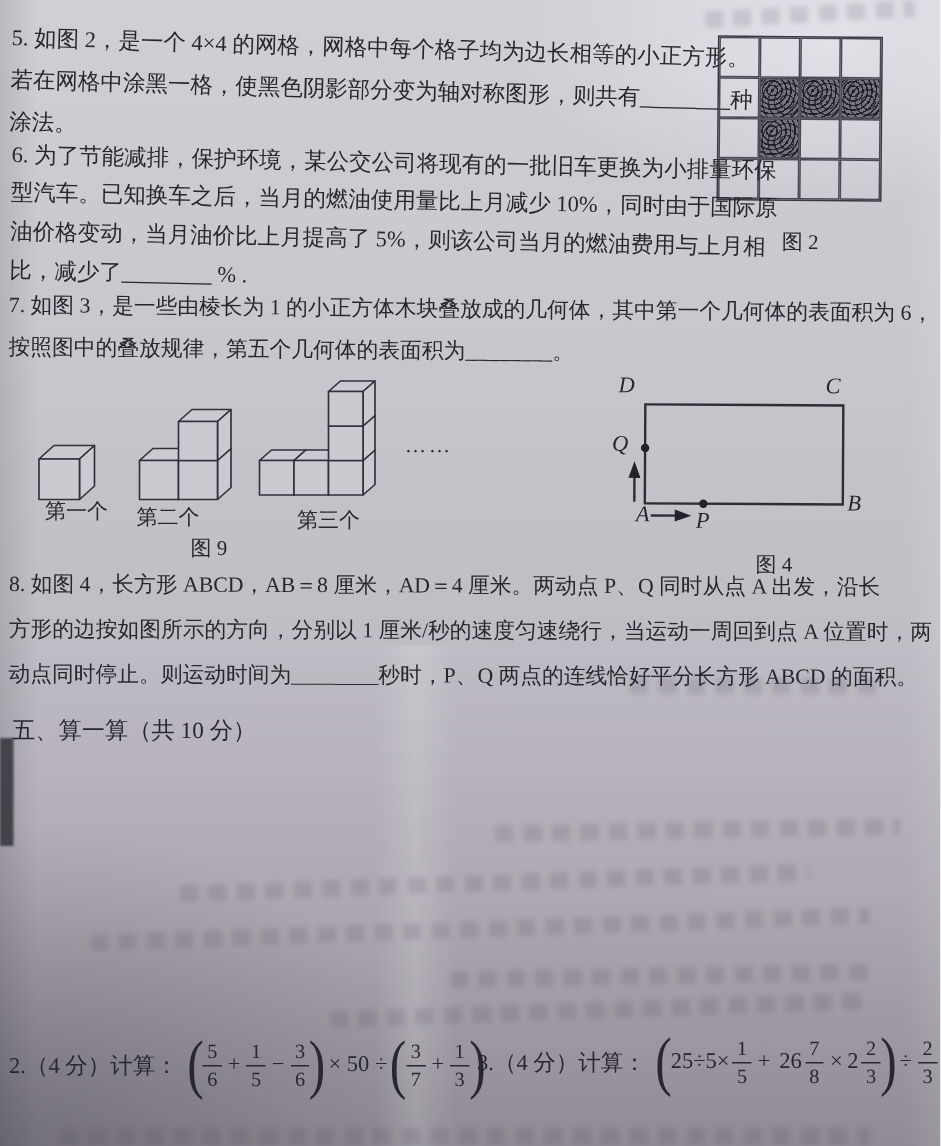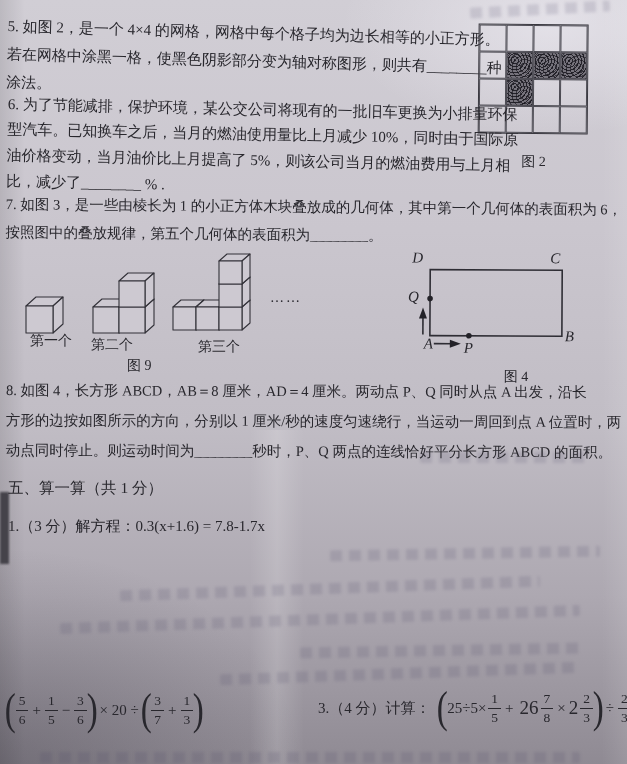--- a/index.html
+++ b/index.html
@@ -38,21 +38,21 @@
   .fig4 .lab{position:absolute;font-size:15px;font-style:italic;white-space:nowrap;}
   .fig4 .cap{position:absolute;font-size:14px;font-style:normal;}
   
   .formula{position:absolute;display:flex;align-items:center;height:52px;white-space:nowrap;}
   .formula .lbl{font-size:15px;margin-right:7px;}
   .formula .paren{font-size:44px;line-height:0.8;transform:scaleX(0.75);margin:0 -3px;font-weight:400;}
   .fr{display:inline-flex;flex-direction:column;align-items:center;line-height:1;margin:0 1px;}
   .fr .n{font-size:13.5px;padding:0 3px 2px;border-bottom:1.1px solid #28272d;}
   .fr .d{font-size:13.5px;padding-top:2px;}
   .op{font-size:15px;margin:0 3px;}
-  .int{font-size:19px;margin:0 1px 0 3px;}
+  .int{font-size:15px;margin:0 1px 0 3px;}
   
   .bleed{position:absolute;height:11px;filter:blur(1.7px);opacity:0.38;border-radius:2px;
     background:repeating-linear-gradient(90deg,rgba(72,66,98,0.4) 0 12px,transparent 12px 19px);}
   .darkstrip{position:absolute;left:0;top:492px;width:9px;height:72px;background:#45434a;filter:blur(0.8px);}
   .crease{position:absolute;left:250px;top:430px;width:54px;height:334px;
     background:linear-gradient(90deg,transparent,rgba(255,255,255,0.16),transparent);}
 </style>
 </head>
 <body>
 
@@ -164,41 +164,41 @@
     <div class="lab" style="left:165px;top:76px;">B</div>
     <div class="cap" style="left:82px;top:116px;margin-left:22px;">图 4</div>
   </div>
 
   <div class="blk" style="left:6px;top:380px;transform:rotate(0.2deg);">
     <div class="line sm" style="top:0;left:0;">8. 如图 4，长方形 ABCD，AB＝8 厘米，AD＝4 厘米。两动点 P、Q 同时从点 A 出发，沿长</div>
     <div class="line sm" style="top:30px;left:0;">方形的边按如图所示的方向，分别以 1 厘米/秒的速度匀速绕行，当运动一周回到点 A 位置时，两</div>
     <div class="line sm" style="top:60px;left:0;">动点同时停止。则运动时间为________秒时，P、Q 两点的连线恰好平分长方形 ABCD 的面积。</div>
   </div>
 
-  <div class="line" style="left:8px;top:478px;font-size:15.5px;">五、算一算（共 1 分）</div>
-  <div class="line" style="left:8px;top:516px;">1.（3 分）解方程：0.3(x+1.6) = 7.8-1.7x</div>
+  <div class="line" style="left:8px;top:478px;font-size:15.5px;">五、算一算（共 10 分）</div>
 
   <div class="formula" style="left:6px;top:684px;">
+    <span class="lbl">2.（4 分）计算：</span>
     <span class="paren">(</span>
     <span class="fr">
         <span class="n">5</span>
         <span class="d">6</span>
       </span>
     <span class="op">+</span>
     <span class="fr">
         <span class="n">1</span>
         <span class="d">5</span>
       </span>
     <span class="op">−</span>
     <span class="fr">
         <span class="n">3</span>
         <span class="d">6</span>
       </span>
     <span class="paren">)</span>
-    <span class="op">× 20 ÷</span>
+    <span class="op">× 50 ÷</span>
     <span class="paren">(</span>
     <span class="fr">
         <span class="n">3</span>
         <span class="d">7</span>
       </span>
     <span class="op">+</span>
     <span class="fr">
         <span class="n">1</span>
         <span class="d">3</span>
       </span>

